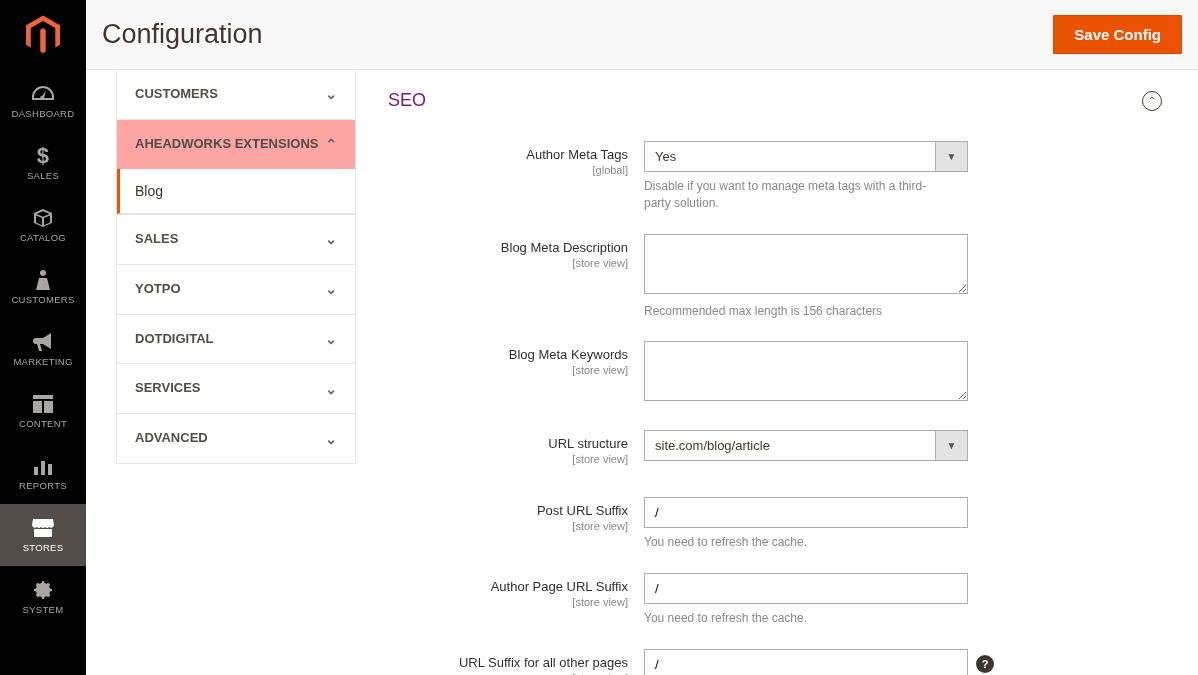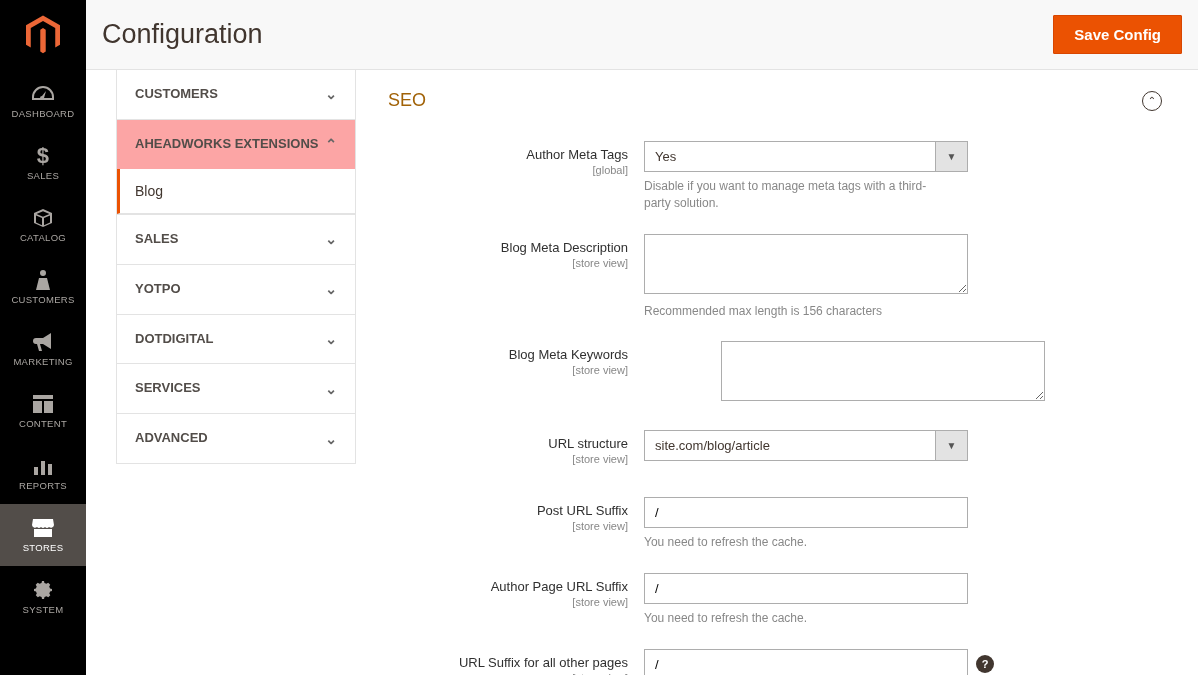--- a/index.html
+++ b/index.html
@@ -25,21 +25,21 @@
 .config-nav .section-head { display: flex; align-items: center; padding: 16px 18px; font-size: 13px; font-weight: 700; color: #524d49; cursor: pointer; background: #fff; }
 .config-nav .section-head.expanded { background: #fca5a5; }
 .config-nav .section-head .title { flex: 1; line-height: 1.3; }
 .config-nav .section-head .chev { font-size: 14px; color: #666; }
 .config-nav .sub-item { padding: 14px 18px; font-size: 14px; color: #41362f; cursor: pointer; background: #fff; }
 .config-nav .sub-item.active { border-left: 3px solid #eb5202; padding-left: 15px; font-weight: 400; background: #fff; border-bottom: 1px solid #e3e3e3; }
 
 
 .main { position: absolute; left: 388px; top: 70px; right: 0; bottom: 0; padding: 20px 36px 20px 0; overflow: hidden; }
 .section-title-row { display: flex; align-items: center; margin-bottom: 30px; }
-.section-title { font-size: 18px; font-weight: 400; color: #a16207; flex: 1; }
+.section-title { font-size: 18px; font-weight: 400; color: #701a75; flex: 1; }
 .collapse-btn { width: 20px; height: 20px; border: 1px solid #41362f; border-radius: 50%; display: flex; align-items: center; justify-content: center; cursor: pointer; font-size: 10px; }
 
 
 .field-row { display: flex; margin-bottom: 8px; }
 .field-label-col { width: 256px; text-align: right; padding-right: 16px; padding-top: 6px; }
 .field-label { font-size: 13px; color: #303030; }
 .field-scope { font-size: 11px; color: #888; margin-top: 2px; }
 .field-control-col { width: 324px; }
 .field-extra-col { width: 40px; padding-left: 8px; padding-top: 6px; }
 .field-note { font-size: 12px; color: #888; margin-top: 6px; margin-bottom: 14px; line-height: 1.4; width: 304px; }
@@ -208,21 +208,21 @@
       <div class="field-label">Blog Meta Description</div>
       <div class="field-scope">[store view]</div>
     </div>
     <div class="field-control-col">
       <textarea class="ctrl-textarea" style=""></textarea>
       <div class="field-note">Recommended max length is 156 characters</div>
     </div>
     <div class="field-extra-col"></div>
   </div>
 
-  <div class="field-row" style="margin-bottom:26px;justify-content:space-between;">
+  <div class="field-row" style="margin-bottom:26px;">
     <div class="field-label-col">
       <div class="field-label">Blog Meta Keywords</div>
       <div class="field-scope">[store view]</div>
     </div>
     <div class="field-control-col">
       <textarea class="ctrl-textarea" style=""></textarea>
     </div>
     <div class="field-extra-col"></div>
   </div>
 

